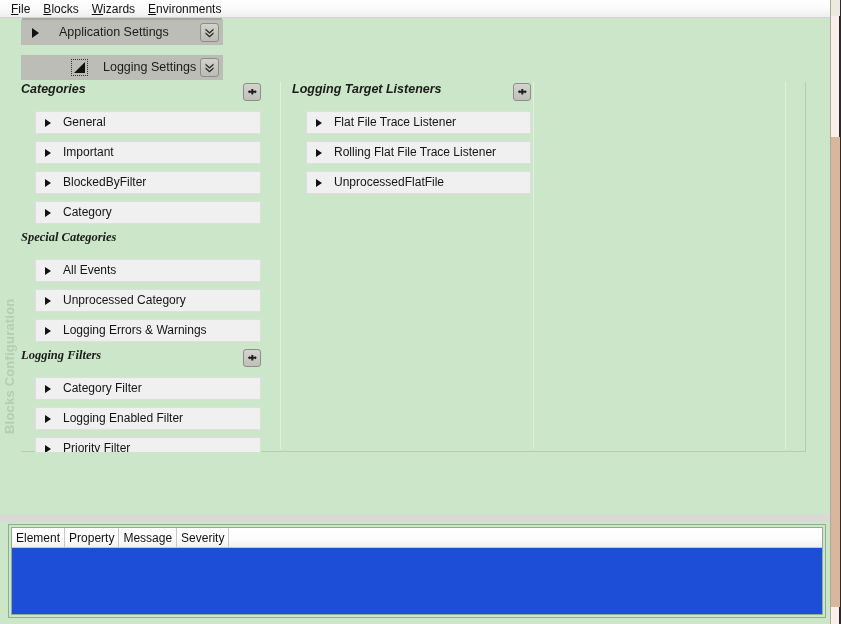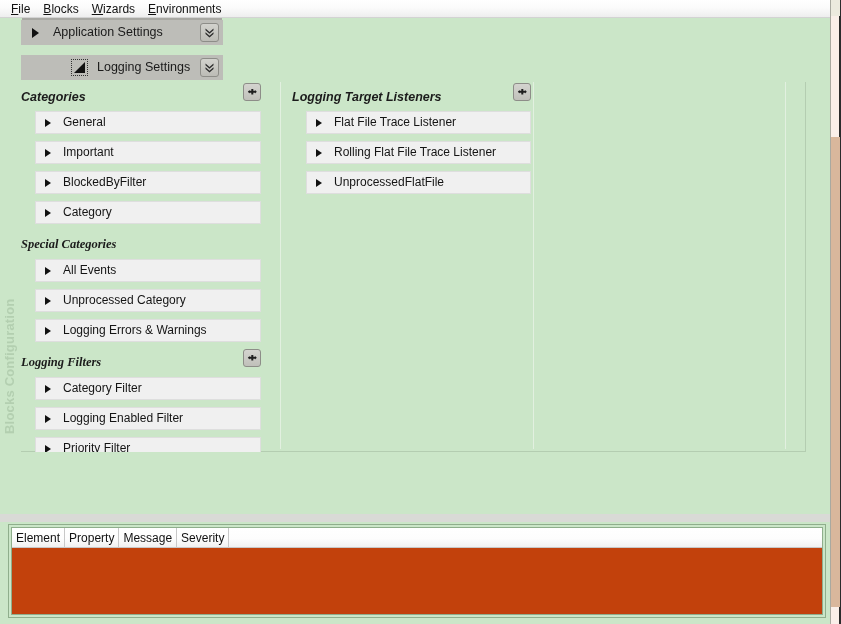--- a/index.html
+++ b/index.html
@@ -78,21 +78,21 @@
     border-top: 5px solid transparent;
     border-bottom: 5px solid transparent;
   }
   .tri-open {
     width: 0; height: 0;
     border-right: 11px solid #111;
     border-top: 11px solid transparent;
   }
   .sect-title {
     font-size: 12.5px; color: #1a1a1a;
-    margin-left: 9px;
+    margin-left: 15px;
     line-height: 25px;
     white-space: nowrap;
   }
   .chev-btn {
     position: absolute; right: 4px; top: 3px;
     width: 19px; height: 19px;
     background: linear-gradient(to bottom,#d2d2cd,#bcbcb6);
     border: 1px solid #8d8d88;
     border-radius: 3px;
     display: flex; align-items: center; justify-content: center;
@@ -123,21 +123,21 @@
     background: #c0d9bd;
     border-left: 1px solid #e2f0e0;
   }
   #app .div-1 { left: 259px; }
   #app .div-2 { left: 512px; }
   #app .div-3 { left: 764px; }
 
   .group-head {
     position: relative;
     height: 22px;
-    display: flex; align-items: flex-end;
+    display: flex; align-items: flex-start;
   }
   .group-title {
     font-size: 12.5px;
     font-weight: bold; font-style: italic;
     color: #1b1b1b;
     white-space: nowrap;
   }
   .plus-btn {
     position: absolute; right: 0px; top: 1px;
     width: 18px; height: 18px;
@@ -183,21 +183,21 @@
     position: absolute;
     left: 8px; top: 524px;
     width: 818px; height: 94px;
     background: #cbe6c8;
     border: 1px solid #8fae8c;
     padding: 2px;
   }
   .grid-inner {
     width: 100%; height: 100%;
     border: 1px solid #8fae8c;
-    background: #c2410c;
+    background: #1d4ed8;
     overflow: hidden;
   }
   .grid-header {
     display: flex;
     height: 20px;
     background: linear-gradient(to bottom,#ffffff 0%,#fdfdfd 55%,#f1f1f1 100%);
     border-bottom: 1px solid #c8c8c8;
   }
   .gcol {
     font-size: 12px; color: #111;

